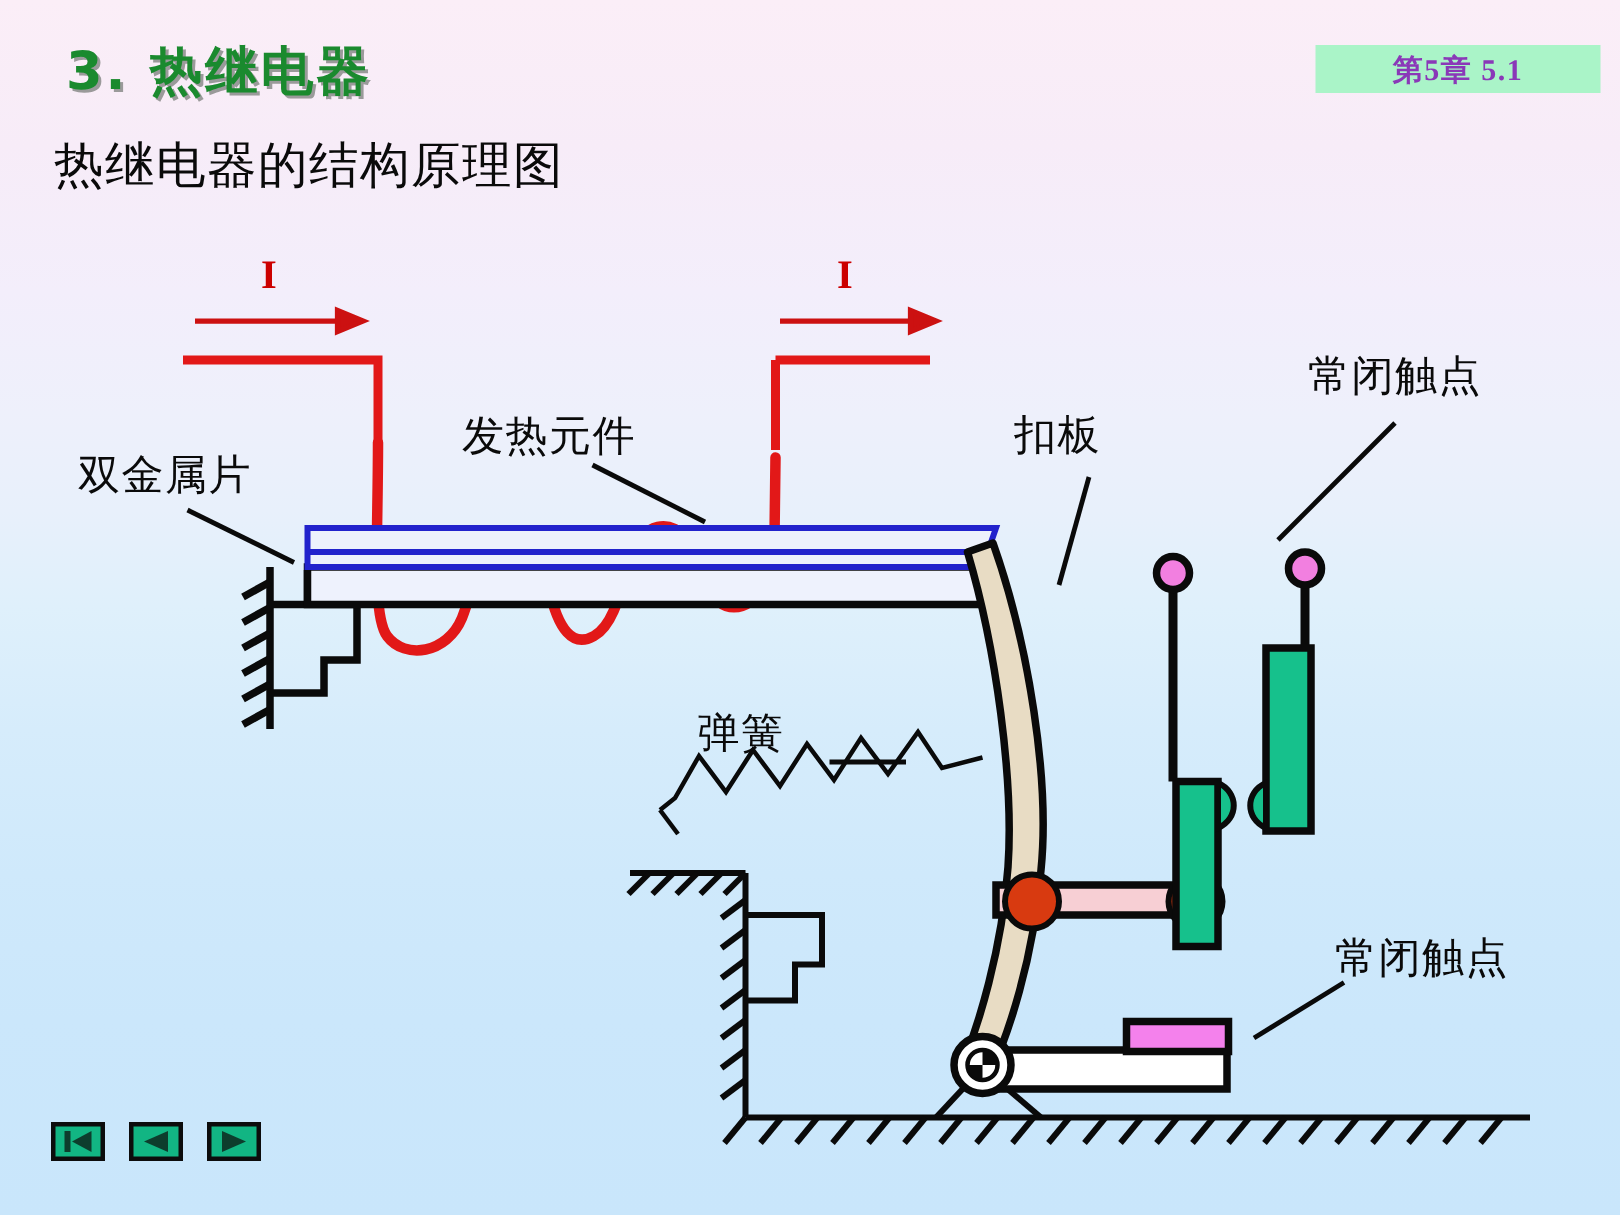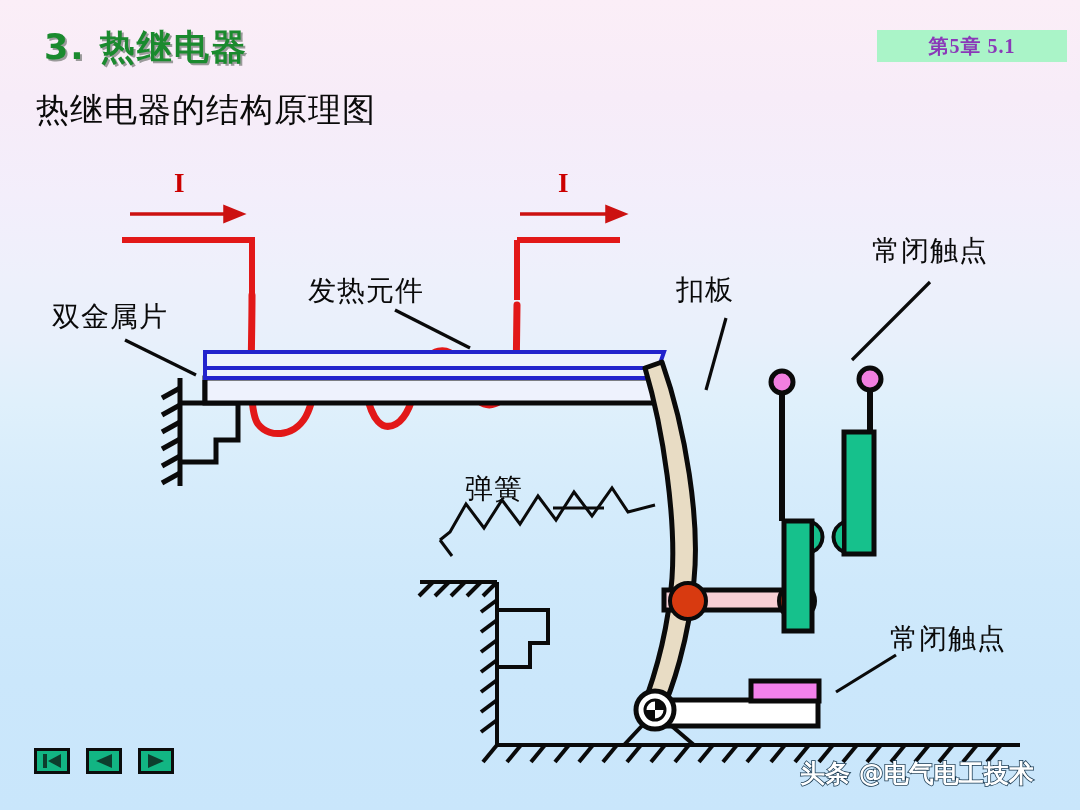--- a/index.html
+++ b/index.html
@@ -333,15 +333,14 @@
         <polygon points="19,1 19,15 3,8" fill="#0d3d2d"></polygon>
       </svg>
     </div>
     <div class="nav-btn">
       <svg width="22" height="16" viewBox="0 0 22 16">
         <polygon points="3,1 3,15 19,8" fill="#0d3d2d"></polygon>
       </svg>
     </div>
   </div>
 
-  <div id="watermark">头条 @电气电工技术</div>
 
 </div>
 
 </body></html>

